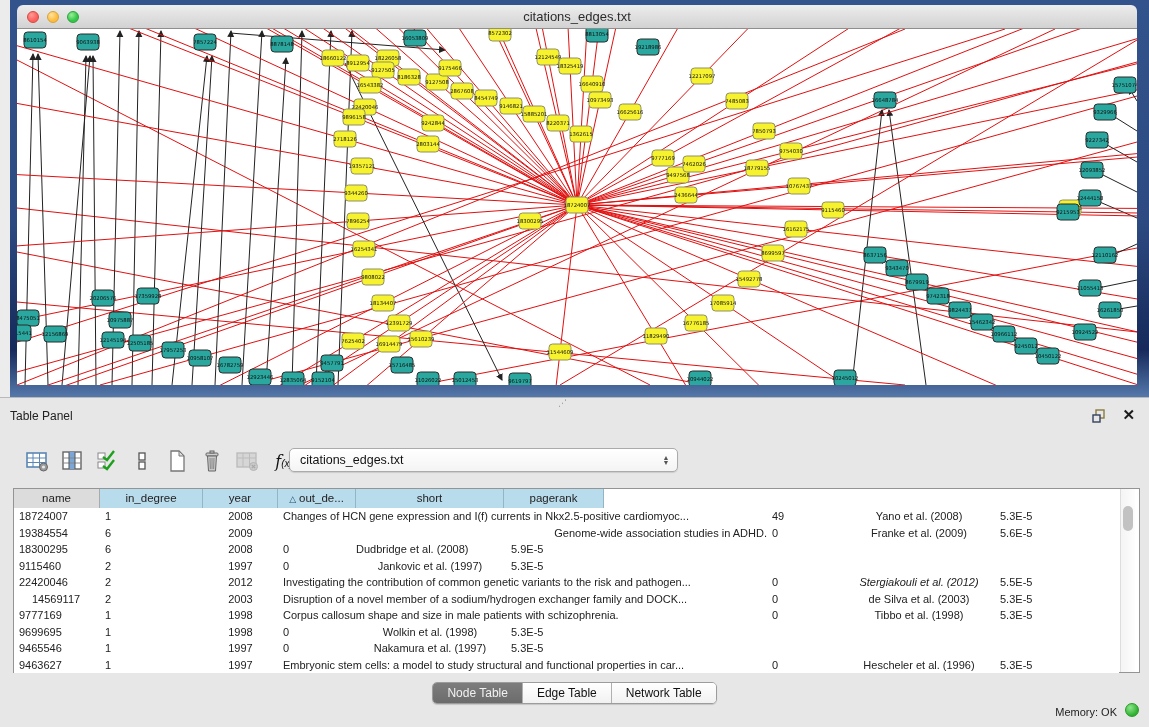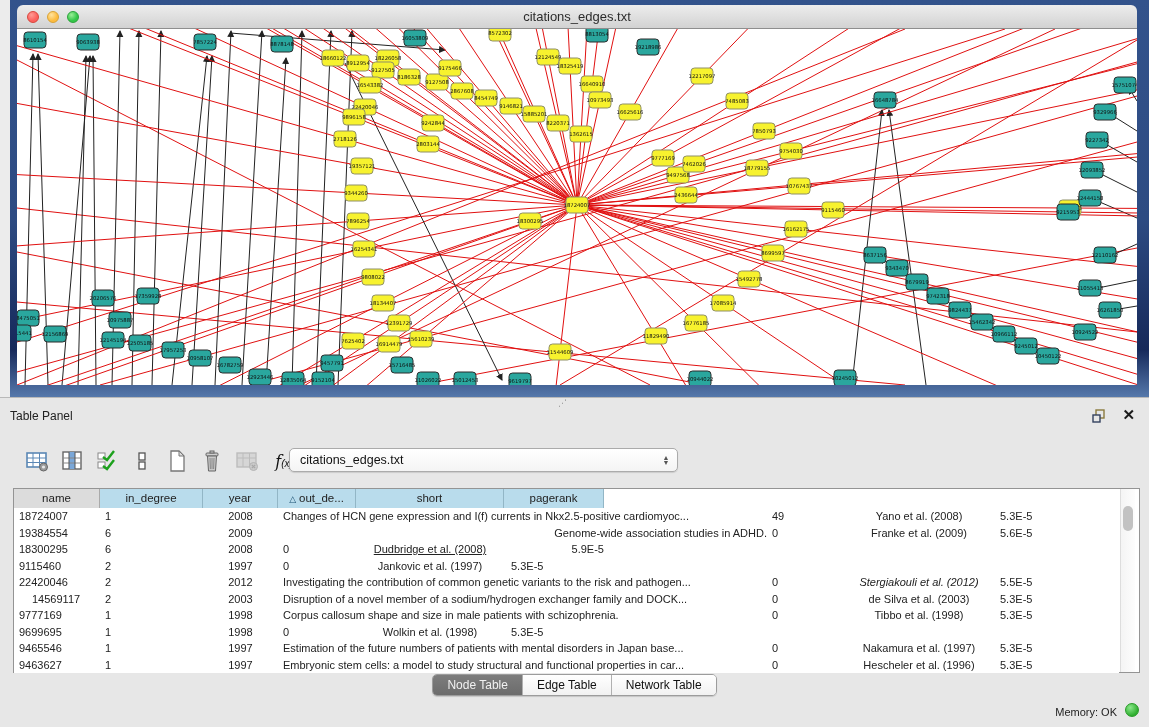--- a/index.html
+++ b/index.html
@@ -57,21 +57,21 @@
   .sort-tri { font-size:9px; color:#1b4f72; margin-right:3px; }
   #tbody { position:absolute; left:0; top:19px; width:1105px; }
   .trow { display:flex; height:16.5px; background:#fff; }
   .tcell { height:16.5px; line-height:16.5px; font-size:11px; color:#222;
     white-space:nowrap; overflow:hidden; }
   #vscroll { position:absolute; left:1106px; top:0; width:15px; height:183px;
     background:linear-gradient(90deg,#f4f4f4,#fdfdfd); border-left:1px solid #ddd; }
   #vscroll .thumb { position:absolute; left:2px; top:17px; width:10px; height:25px;
     background:#c2c2c2; border-radius:5px; }
 
-  #tabbar { position:absolute; left:0; top:276px; width:100%; height:24px;
+  #tabbar { position:absolute; left:0; top:284px; width:100%; height:24px;
     display:flex; justify-content:center; }
   #seg { display:flex; height:22px; border:1px solid #9c9c9c; border-radius:5px;
     overflow:hidden; box-shadow:0 1px 1px rgba(0,0,0,.15); }
   .seg-tab { height:22px; line-height:21px; font-size:12px; padding:0 14px;
     background:linear-gradient(180deg,#ffffff,#f0f0f0); color:#111;
     border-right:1px solid #b0b0b0; }
   .seg-tab:last-child { border-right:none; }
   .seg-tab.active { background:linear-gradient(180deg,#7d7d7d,#6a6a6a); color:#f1f1f1; }
 
   #statusbar { position:absolute; left:0; top:300px; width:100%; height:30px; }
@@ -594,22 +594,22 @@
             <div class="tcell" style="width: 489px; text-align: right; padding-left: 5px;">Genome-wide association studies in ADHD.</div>
             <div class="tcell" style="width: 78px; text-align: left; padding-left: 5px;">0</div>
             <div class="tcell" style="width: 148px; text-align: center;">Franke et al. (2009)</div>
             <div class="tcell" style="width: 100px; text-align: left; padding-left: 7px;">5.6E-5</div>
           </div>
           <div class="trow">
             <div class="tcell" style="width: 86px; text-align: left; padding-left: 5px;">18300295</div>
             <div class="tcell" style="width: 103px; text-align: left; padding-left: 5px;">6</div>
             <div class="tcell" style="width: 75px; text-align: center;">2008</div>
             <div class="tcell" style="width: 78px; text-align: left; padding-left: 5px;">0</div>
-            <div class="tcell" style="width: 148px; text-align: center; text-decoration: underline;">Dudbridge et al. (2008)</div>
-            <div class="tcell" style="width: 100px; text-align: right; padding-left: 7px;">5.9E-5</div>
+            <div class="tcell" style="width: 148px; ">Dudbridge et al. (2008)</div>
+            <div class="tcell" style="width: 100px; text-align: left; padding-left: 7px;">5.9E-5</div>
           </div>
           <div class="trow">
             <div class="tcell" style="width: 86px; text-align: left; padding-left: 5px;">9115460</div>
             <div class="tcell" style="width: 103px; text-align: left; padding-left: 5px;">2</div>
             <div class="tcell" style="width: 75px; text-align: center;">1997</div>
             <div class="tcell" style="width: 78px; text-align: left; padding-left: 5px;">0</div>
             <div class="tcell" style="width: 148px; text-align: center;">Jankovic et al. (1997)</div>
             <div class="tcell" style="width: 100px; text-align: left; padding-left: 7px;">5.3E-5</div>
           </div>
           <div class="trow">
@@ -644,21 +644,20 @@
             <div class="tcell" style="width: 103px; text-align: left; padding-left: 5px;">1</div>
             <div class="tcell" style="width: 75px; text-align: center;">1998</div>
             <div class="tcell" style="width: 78px; text-align: left; padding-left: 5px;">0</div>
             <div class="tcell" style="width: 148px; text-align: center;">Wolkin et al. (1998)</div>
             <div class="tcell" style="width: 100px; text-align: left; padding-left: 7px;">5.3E-5</div>
           </div>
           <div class="trow">
             <div class="tcell" style="width: 86px; text-align: left; padding-left: 5px;">9465546</div>
             <div class="tcell" style="width: 103px; text-align: left; padding-left: 5px;">1</div>
             <div class="tcell" style="width: 75px; text-align: center;">1997</div>
-            <div class="tcell" style="width: 489px; text-align: left; padding-left: 5px;">Estimation of the future numbers of patients with mental disorders in Japan base...</div>
             <div class="tcell" style="width: 78px; text-align: left; padding-left: 5px;">0</div>
             <div class="tcell" style="width: 148px; text-align: center;">Nakamura et al. (1997)</div>
             <div class="tcell" style="width: 100px; text-align: left; padding-left: 7px;">5.3E-5</div>
           </div>
           <div class="trow">
             <div class="tcell" style="width: 86px; text-align: left; padding-left: 5px;">9463627</div>
             <div class="tcell" style="width: 103px; text-align: left; padding-left: 5px;">1</div>
             <div class="tcell" style="width: 75px; text-align: center;">1997</div>
             <div class="tcell" style="width: 489px; text-align: left; padding-left: 5px;">Embryonic stem cells: a model to study structural and functional properties in car...</div>
             <div class="tcell" style="width: 78px; text-align: left; padding-left: 5px;">0</div>

